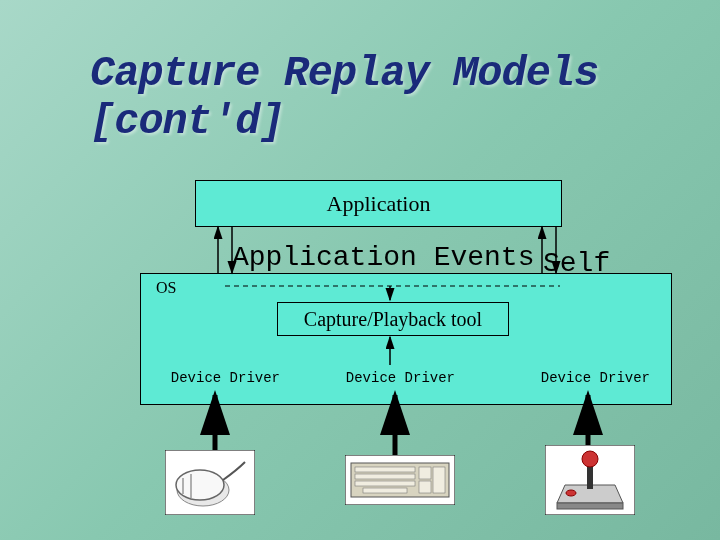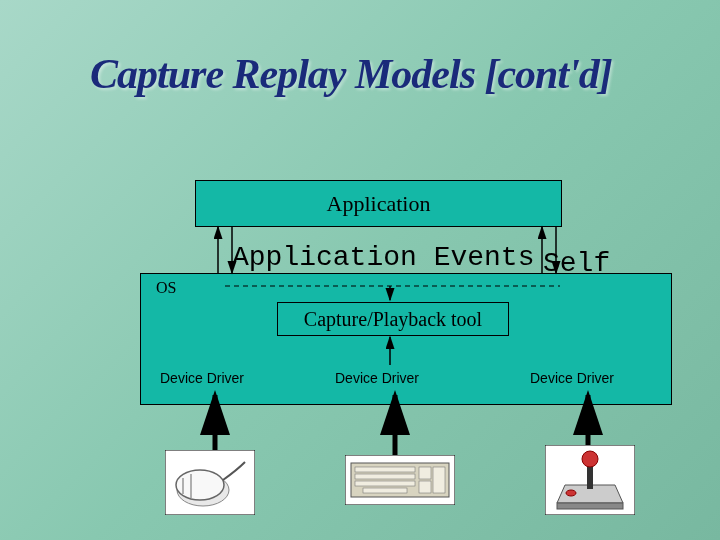--- a/index.html
+++ b/index.html
@@ -9,31 +9,31 @@
     height: 540px;
     background: linear-gradient(135deg, #a8d8c8 0%, #88c8b0 50%, #78b8a0 100%);
     font-family: Arial, sans-serif;
     position: relative;
     overflow: hidden;
   }
   .title {
     position: absolute;
     top: 50px;
     left: 90px;
-    font-family: Liberation Serif, serif;
+    font-family: Liberation Mono, monospace;
     font-size: 42px;
     font-weight: bold;
     font-style: italic;
     color: #1a2a7a;
     letter-spacing: -1px;
     text-shadow: 2px 2px 3px rgba(255,255,255,0.4);
   }
   .box {
     position: absolute;
-    background: #14b8a6;
+    background: #5eead4;
     border: 1.5px solid #000;
     text-align: center;
     font-family: 'Times New Roman', serif;
   }
   .app-box {
     left: 195px;
     top: 180px;
     width: 365px;
     height: 45px;
     line-height: 45px;
@@ -62,23 +62,23 @@
   }
   .label {
     position: absolute;
     font-family: Liberation Mono, monospace;
     font-size: 28px;
   }
   .app-events-label { left: 232px; top: 242px; }
   .self-events-label { left: 543px; top: 248px; }
   .driver-label {
     position: absolute;
-    font-family: Liberation Sans, sans-serif;
+    font-family: Liberation Mono, monospace;
     font-size: 14px;
-    text-align: left;
+    text-align: right;
     width: 120px;
   }
   .d1 { left: 160px; top: 370px; }
   .d2 { left: 335px; top: 370px; }
   .d3 { left: 530px; top: 370px; }
 
   svg.arrows {
     position: absolute;
     left: 0; top: 0;
     width: 720px; height: 540px;

